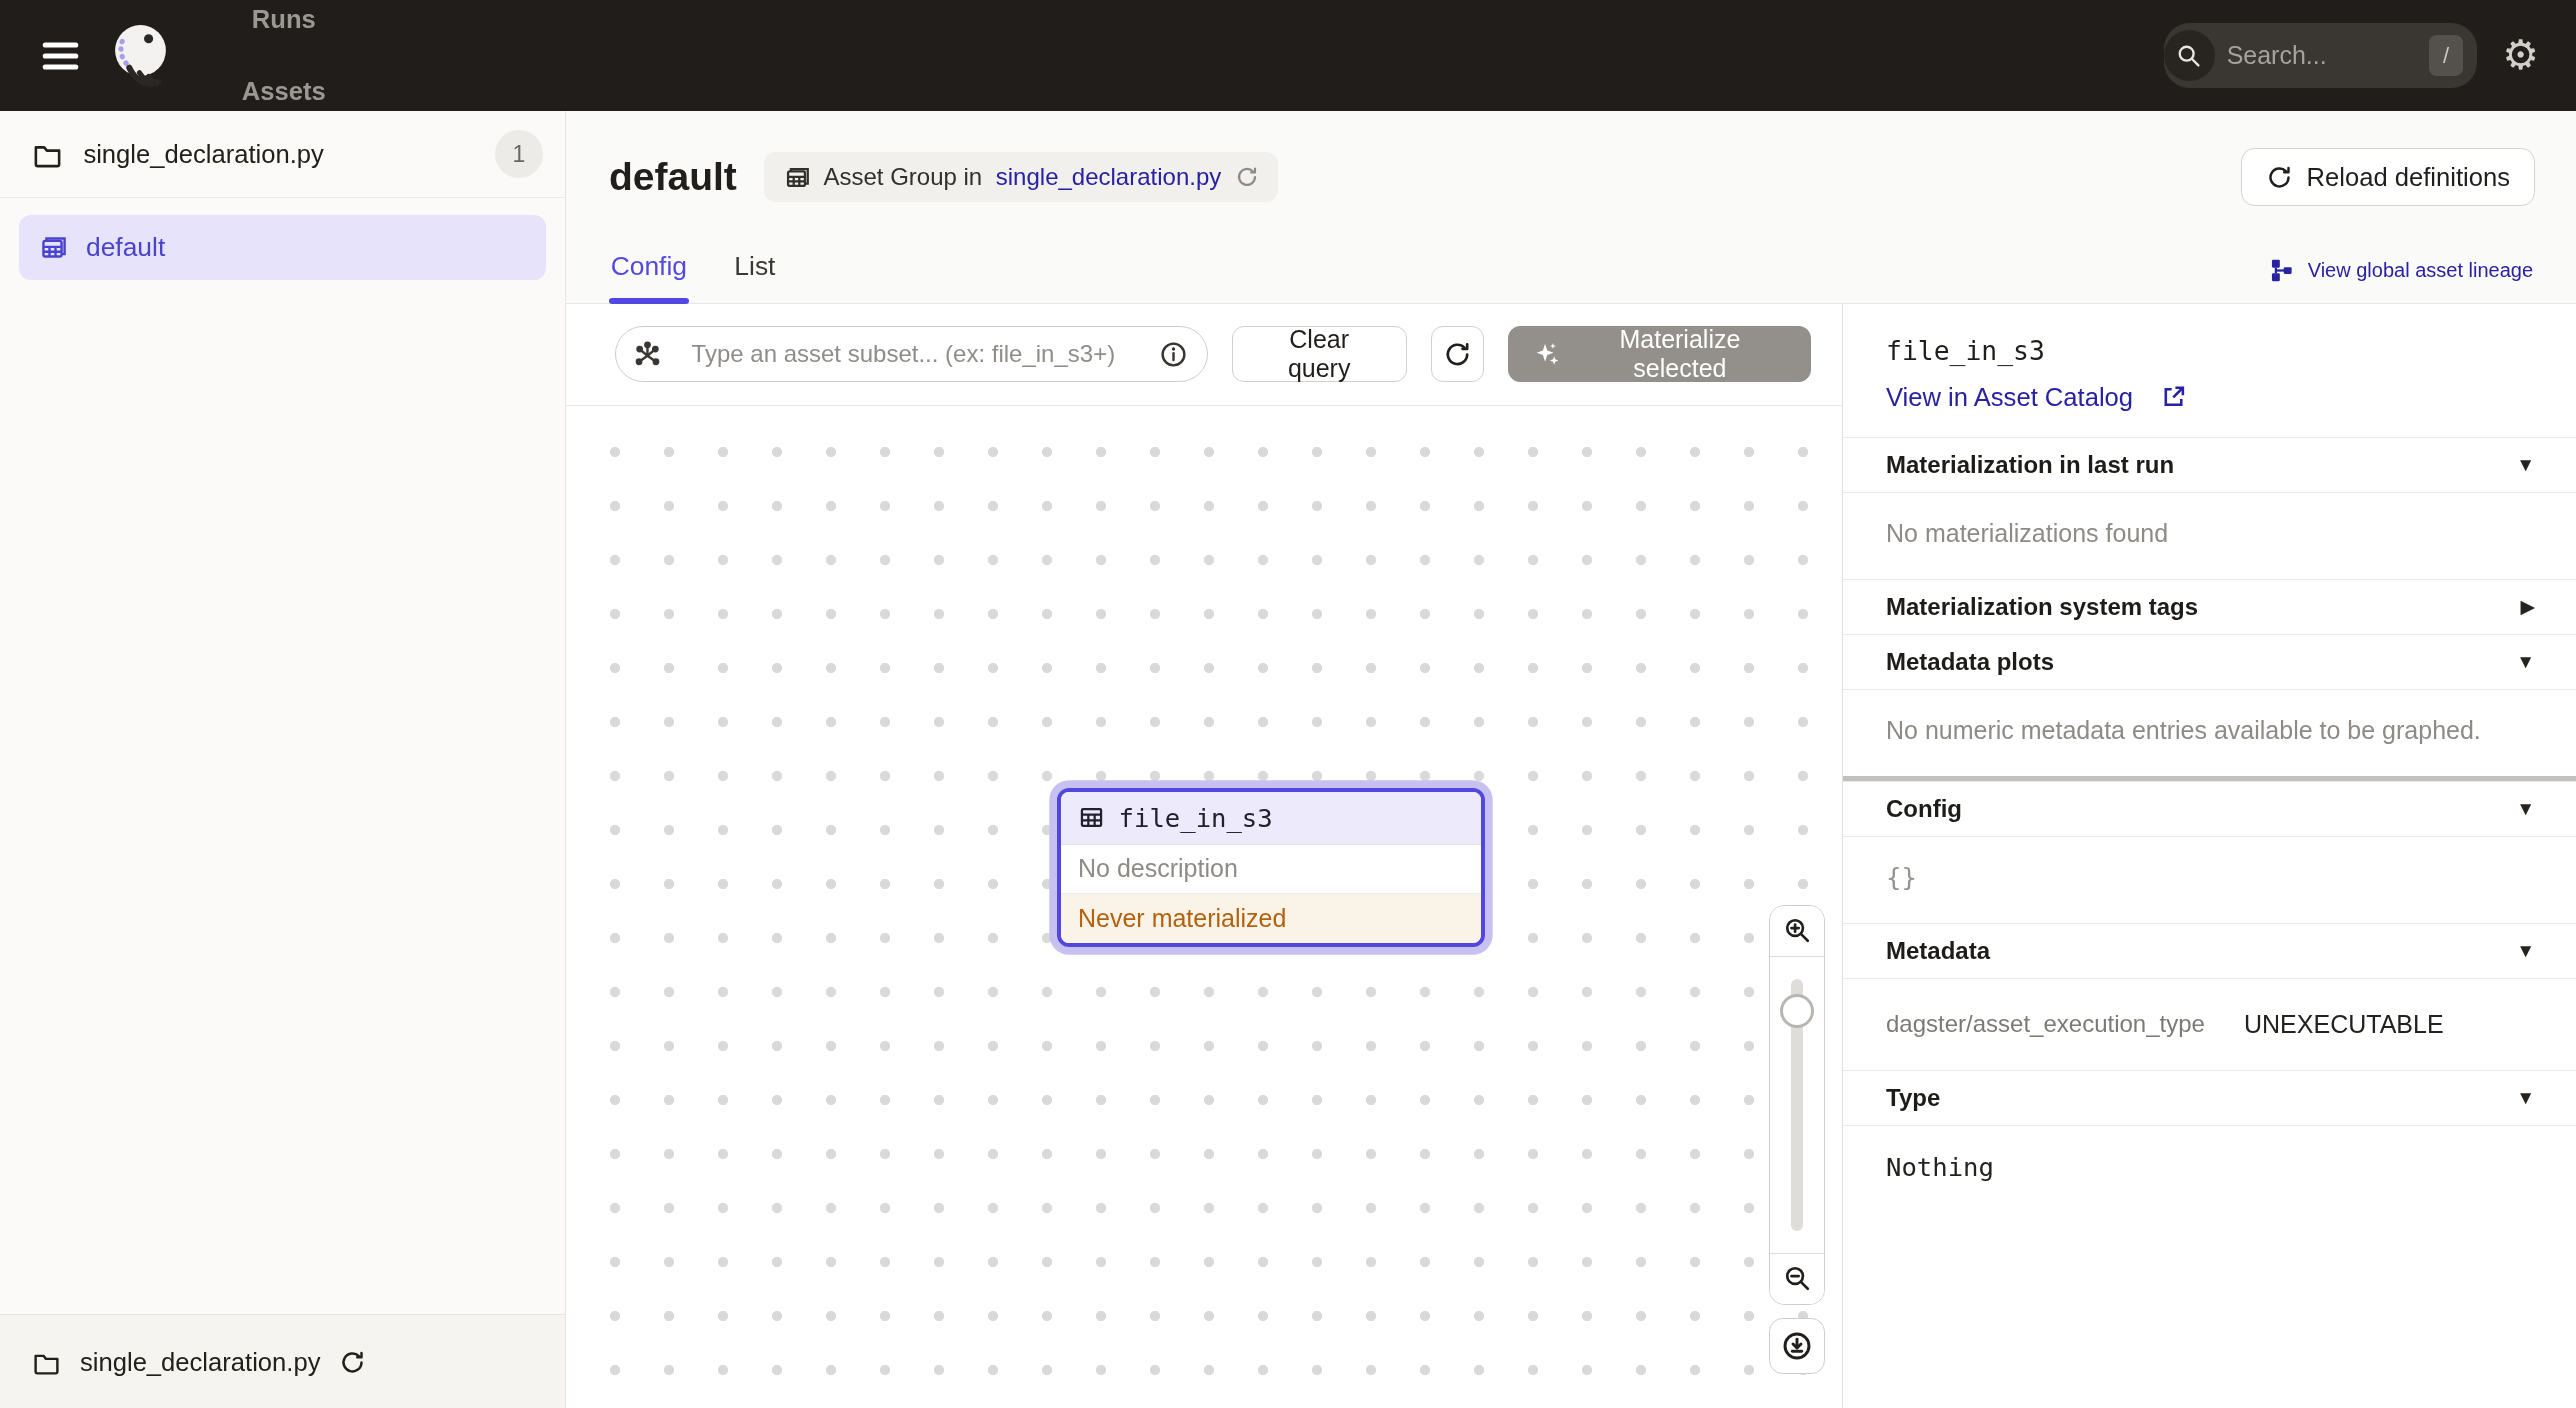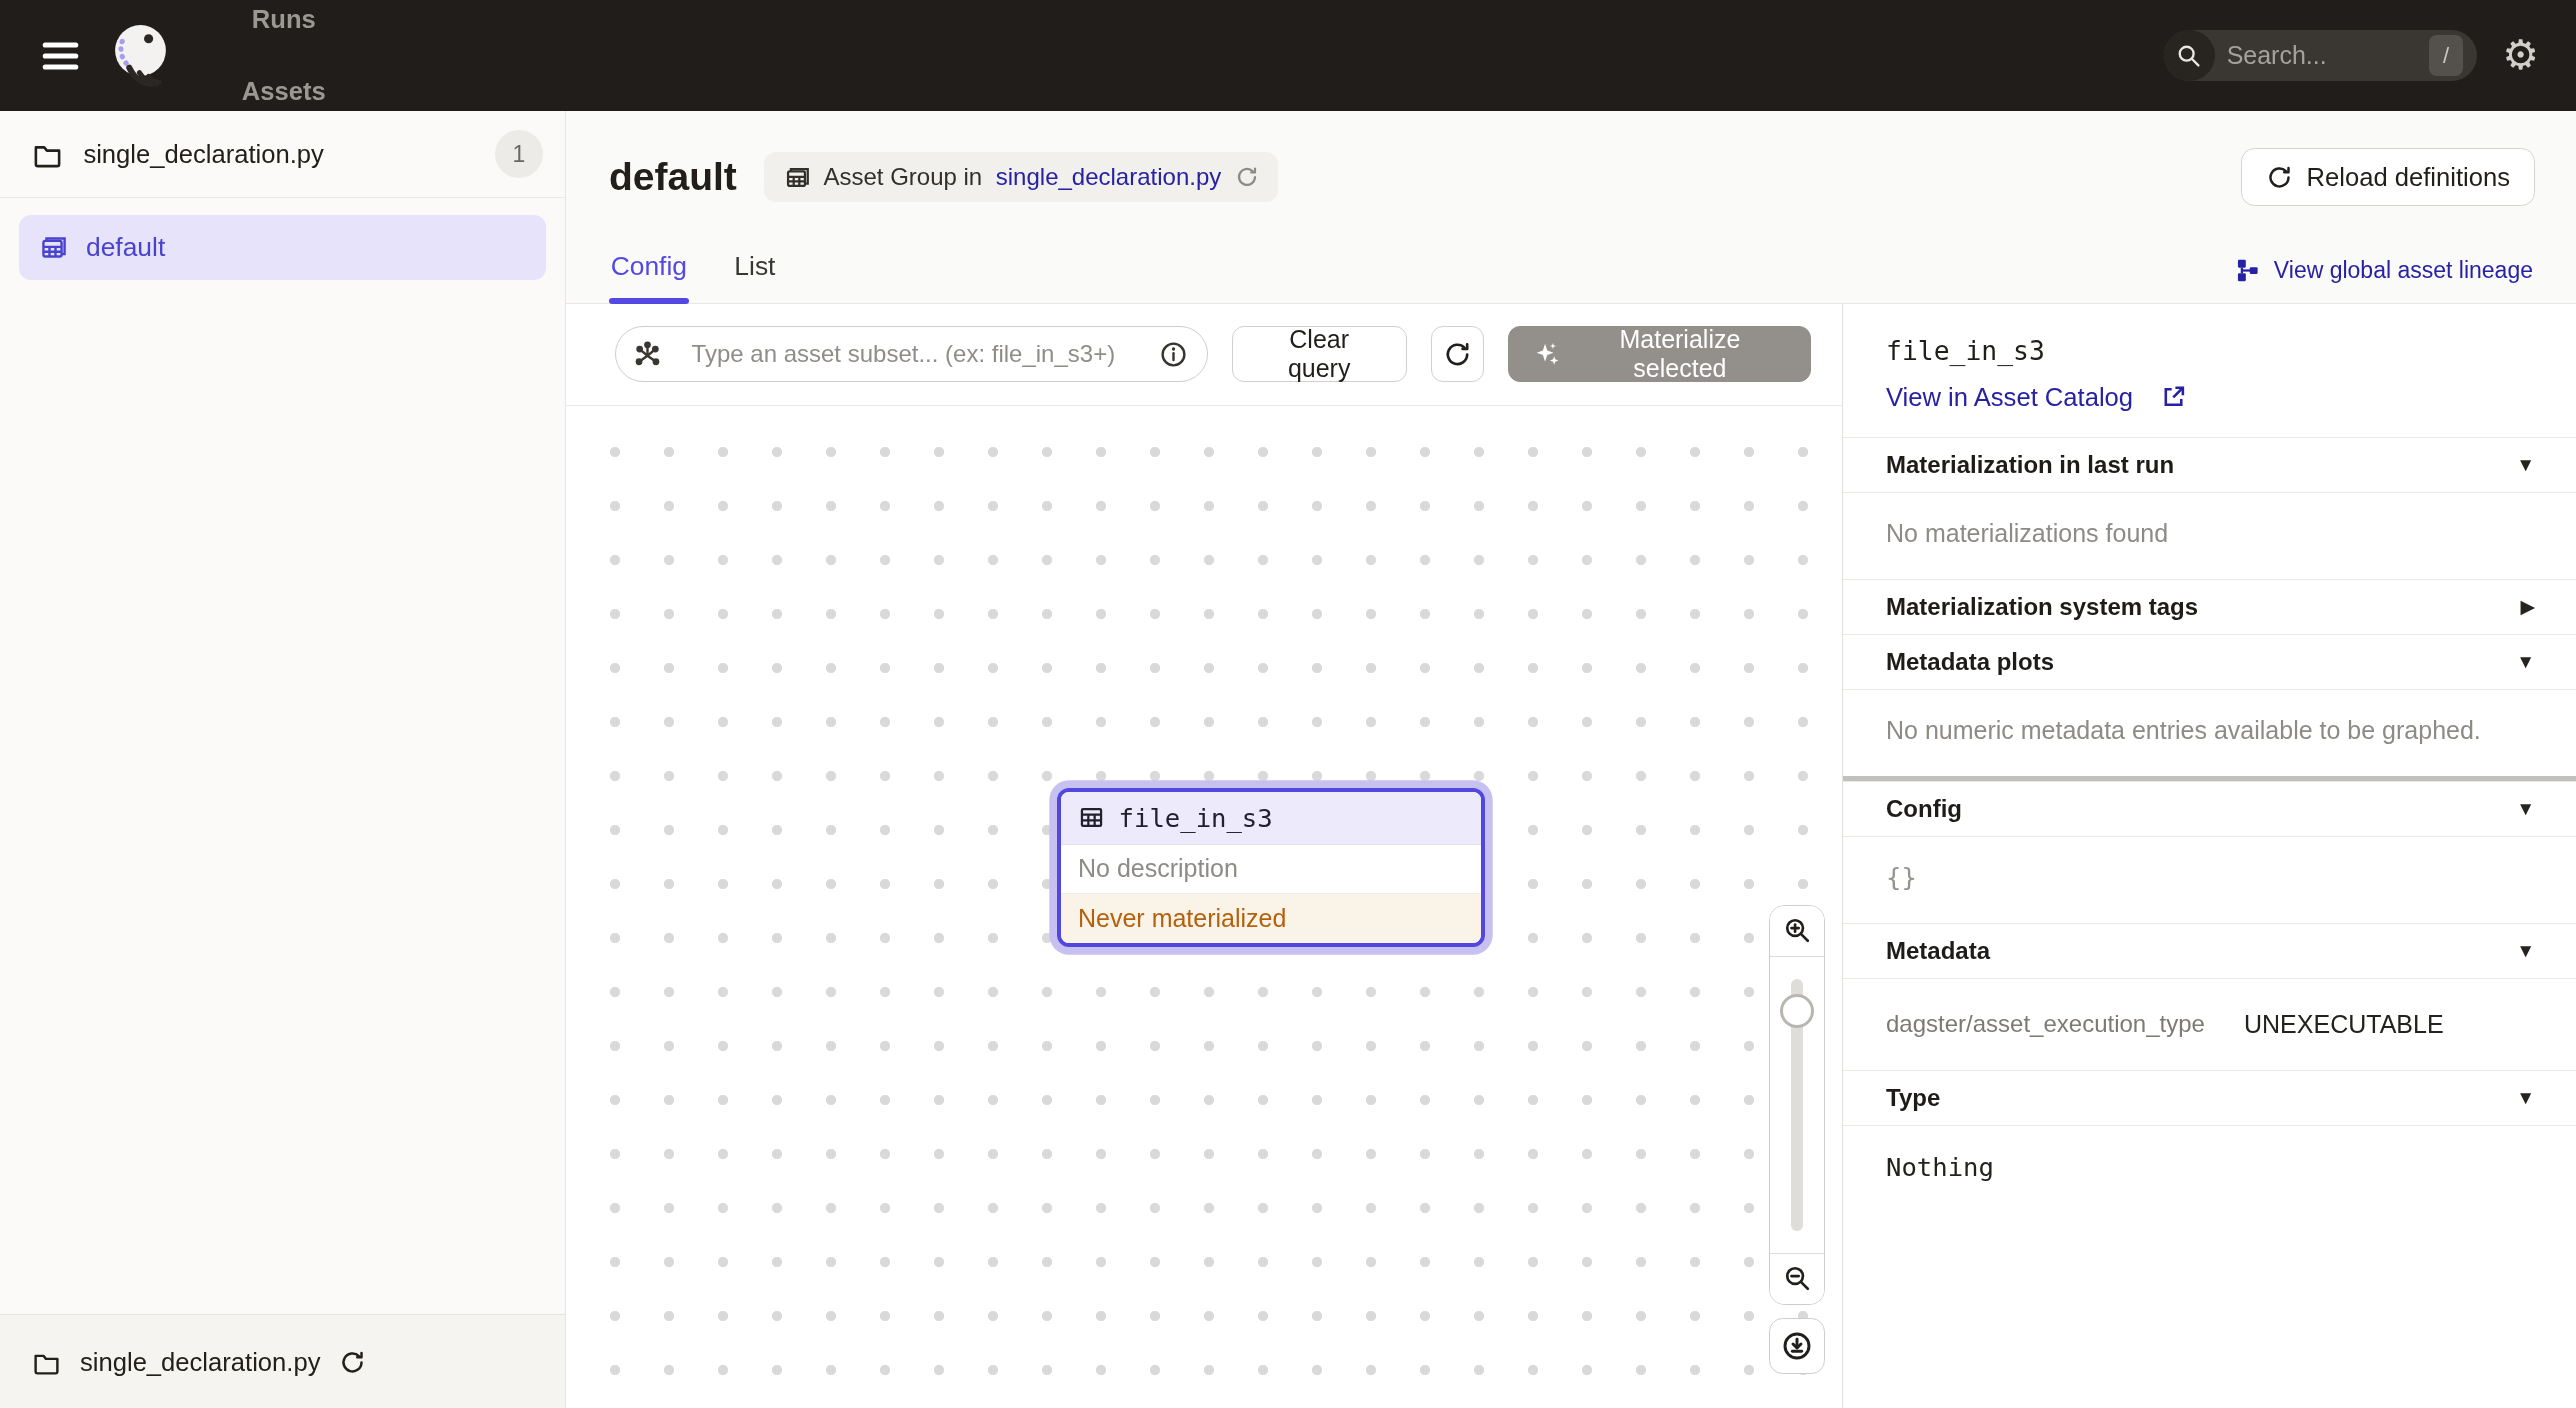--- a/index.html
+++ b/index.html
@@ -16,21 +16,21 @@
   .mono { font-family:"DejaVu Sans Mono", monospace; }
 
   
   .topnav { height:111px; background:var(--nav-bg); display:flex; align-items:center; padding:0 37px 0 34px; }
   .hamburger { background:none; border:none; cursor:pointer; padding:6.8px; margin-right:22px; }
   .logo { width:65px; height:65px; margin-right:37px; }
   .navlinks { display:flex; align-items:center; gap:43px;flex-direction:column; }
   .navlink { font-size:25.6px; color:#9B9894; text-decoration:none; font-weight:bold; }
   .navlink.active { color:#FFFFFF; }
   .nav-spacer { flex:1; }
-  .search-pill { width:313px; height:51px; background:#3A3733; border-radius:25.6px; display:flex; align-items:center; overflow:hidden; }
+  .search-pill { width:313px; height:65px; background:#3A3733; border-radius:25.6px; display:flex; align-items:center; overflow:hidden; }
   .search-lead { width:51px; height:51px; border-radius:50%; background:#282521; display:flex; align-items:center; justify-content:center; flex:0 0 auto; }
   .search-pill input { flex:1; background:transparent; border:none; outline:none; color:#E8E6E3; font-size:25px; padding:0 8.5px 0 12px; min-width:0; font-family:inherit; }
   .search-pill input::placeholder { color:#A5A29D; }
   .search-kbd { flex:0 0 auto; margin-right:13.6px; min-width:34px; height:41px; background:#54504B; border-radius:7.7px; color:#CBC8C4; font-size:22px; display:flex; align-items:center; justify-content:center; padding:0 8.5px; }
   .gear-btn { background:none; border:none; cursor:pointer; margin-left:25.6px; color:#D2CFCB; font-size:41px; line-height:1; }
 
   
   .shell { display:flex; height:1298px; }
 
   
@@ -49,21 +49,21 @@
   .main-header { padding:37px 41px 0 43px; display:flex; align-items:center; gap:27px; }
   .page-title { font-size:39px; font-weight:bold; color:#211E1B; }
   .group-badge { display:flex; align-items:center; gap:13.6px; background:#F1F0ED; border-radius:12px; padding:11px 19px; font-size:24px; color:#33302C; }
   .group-badge a { color:var(--link); text-decoration:none; }
   .reload-btn { margin-left:auto; display:flex; align-items:center; gap:13.6px; background:#FFFFFF; border:1.7px solid #D5D3D0; border-radius:13.6px; padding:13.6px 24px; font-size:25.6px; color:#211E1B; cursor:pointer; font-family:inherit; }
 
   .tabs-row { margin-top:25.6px; padding:0 43px; display:flex; align-items:flex-end; border-bottom:1.7px solid #EAE8E5; }
   .tab { font-size:26.4px; color:#3B3834; padding:10.2px 1.7px 20.4px; margin-right:44px; cursor:pointer; position:relative; text-decoration:none; }
   .tab.active { color:var(--accent); }
   .tab.active::after { content:""; position:absolute; left:0; right:0; bottom:-1.7px; height:6px; background:var(--accent); border-radius:3.4px; }
-  .global-link { margin-left:auto; display:flex; align-items:center; gap:12.8px; color:var(--link); font-size:23px; padding-bottom:19px; text-decoration:none; cursor:pointer;margin-top:25px; }
+  .global-link { margin-left:auto; display:flex; align-items:center; gap:12.8px; color:var(--link); font-size:20px; padding-bottom:19px; text-decoration:none; cursor:pointer;margin-top:25px; }
 
   .content-row { flex:1; display:flex; min-height:0; }
 
   
   .canvas { flex:1; min-width:0; background:#FFFFFF; display:flex; flex-direction:column; position:relative; }
   .graph-toolbar { height:101px; display:flex; align-items:center; gap:24px; padding:0 31px 0 49px; background:#FFFFFF; }
   .query-input { width:612px; height:56px; border:1.7px solid #CFCDCA; border-radius:28px; background:#fff; display:flex; align-items:center; gap:13.6px; padding:0 19px 0 17px; }
   .query-input input { flex:1; border:none; outline:none; font-size:24px; color:#7f1d1d; min-width:0; font-family:inherit;margin-left:16px; }
   .query-input input::placeholder { color:#908D89; }
   .btn { height:56px; background:#fff; border:1.7px solid #D2D0CD; border-radius:12px; font-size:25px; color:#211E1B; display:flex; align-items:center; gap:12px; padding:0 24px; cursor:pointer; font-family:inherit; }

